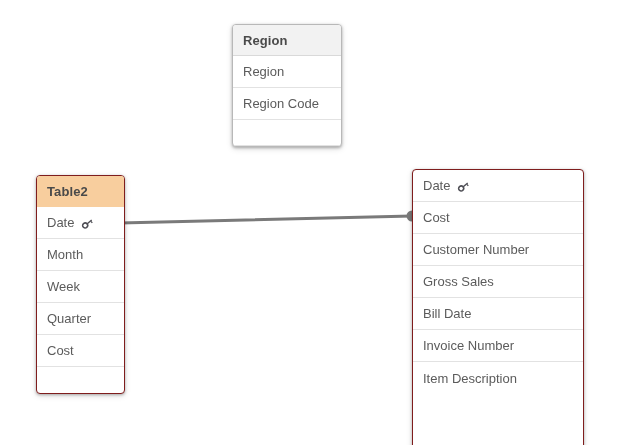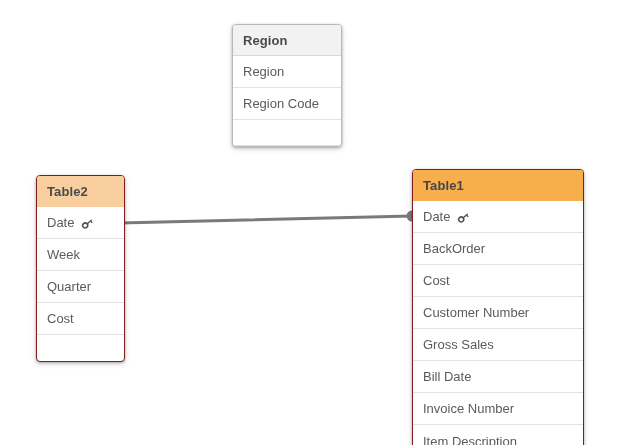--- a/index.html
+++ b/index.html
@@ -164,55 +164,54 @@
         <svg viewBox="0 0 16 16" width="13" height="13">
           <g transform="rotate(-40 8 8)">
             <circle cx="4.2" cy="8" r="3.1" fill="none" stroke="#4f4f56" stroke-width="1.9"></circle>
             <rect x="6.6" y="7.15" width="8.1" height="1.8" fill="#4f4f56"></rect>
             <rect x="12.2" y="8.7" width="1.6" height="2.5" fill="#4f4f56"></rect>
           </g>
         </svg>
       </span>
     </div>
 
+    <div class="field-row">
+      <span class="field-label">Month</span>
+    </div>
 
     <div class="field-row">
       <span class="field-label">Week</span>
     </div>
 
     <div class="field-row">
       <span class="field-label">Quarter</span>
     </div>
 
     <div class="field-row">
       <span class="field-label">Cost</span>
     </div>
 
     <div class="field-row empty"></div>
   </div>
 
   <div class="table-card accent" id="card-table1">
-    <div class="card-header strong">Table1</div>
 
     <div class="field-row">
       <span class="field-label">Date</span>
       <span class="key-icon">
         <svg viewBox="0 0 16 16" width="13" height="13">
           <g transform="rotate(-40 8 8)">
             <circle cx="4.2" cy="8" r="3.1" fill="none" stroke="#4f4f56" stroke-width="1.9"></circle>
             <rect x="6.6" y="7.15" width="8.1" height="1.8" fill="#4f4f56"></rect>
             <rect x="12.2" y="8.7" width="1.6" height="2.5" fill="#4f4f56"></rect>
           </g>
         </svg>
       </span>
     </div>
 
-    <div class="field-row">
-      <span class="field-label">BackOrder</span>
-    </div>
 
     <div class="field-row">
       <span class="field-label">Cost</span>
     </div>
 
     <div class="field-row">
       <span class="field-label">Customer Number</span>
     </div>
 
     <div class="field-row">

